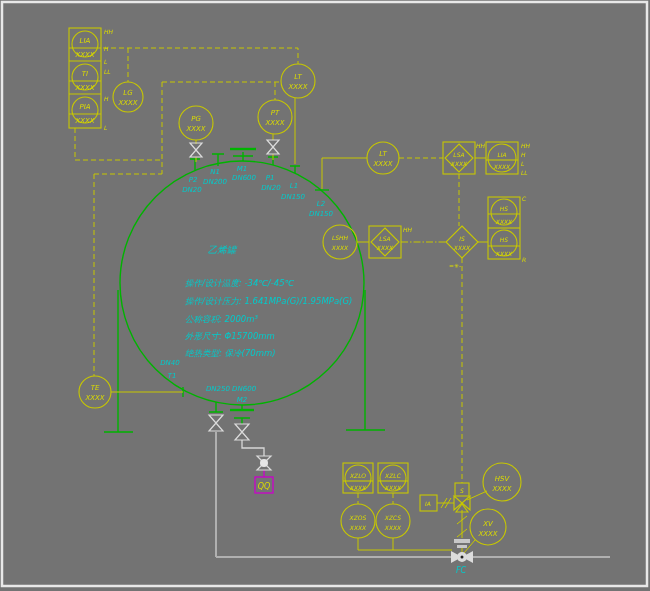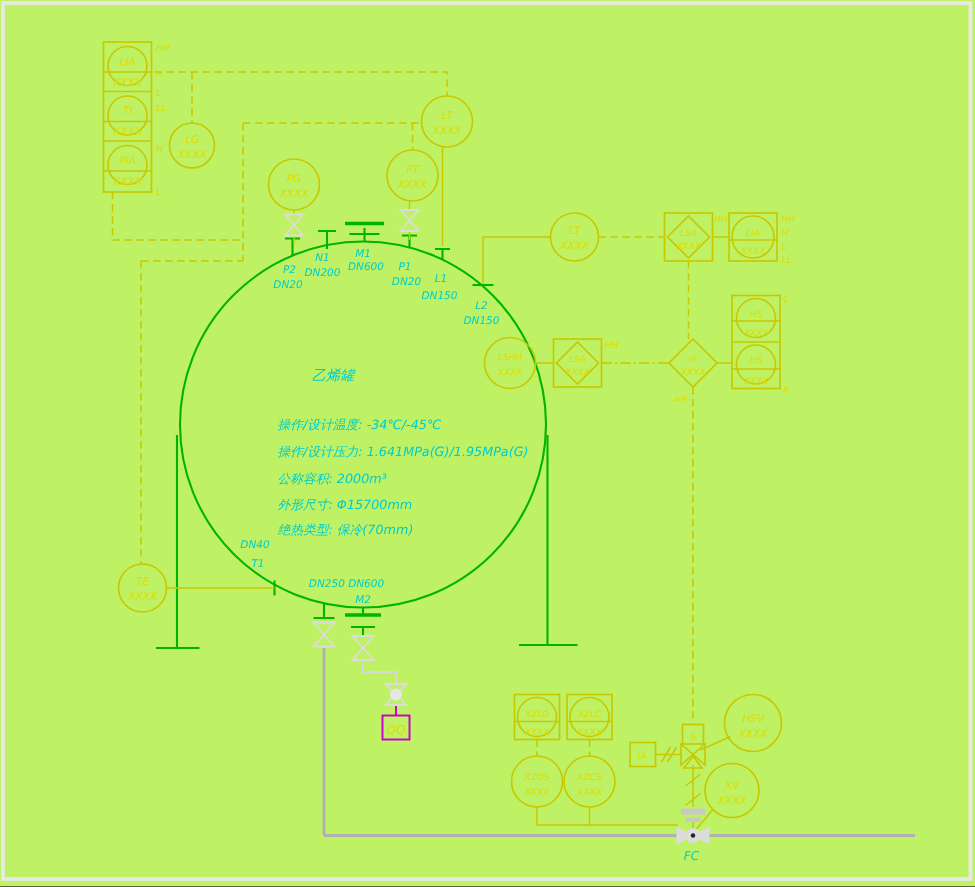--- a/index.html
+++ b/index.html
@@ -1,16 +1,16 @@
 <!DOCTYPE html>
 <html><head>
 <meta charset="utf-8">
 <style>
   html,body{margin:0;padding:0;background:#000;}
-  .frame{position:relative;width:650px;height:591px;background:#bef264;overflow:hidden;}
+  .frame{position:relative;width:650px;height:591px;background:#737373;overflow:hidden;}
   svg{display:block;}
   
   .ln-g{stroke:#00B400;stroke-width:1.4;fill:none;}
   .ln-g2{stroke:#00B400;stroke-width:2.4;fill:none;}
   .ln-y{stroke:#C8C800;stroke-width:1;fill:none;}
   .ln-yd{stroke:#C8C800;stroke-width:1;fill:none;stroke-dasharray:5 3;}
   .ln-ydd{stroke:#C8C800;stroke-width:1;fill:none;stroke-dasharray:7 2 1.5 2;}
   .ln-w{stroke:#D8D8D8;stroke-width:1.3;fill:none;}
   .ln-gr{stroke:#B0B0B0;stroke-width:2;fill:none;}
   .ln-m{stroke:#CC00CC;stroke-width:1.3;fill:none;}

